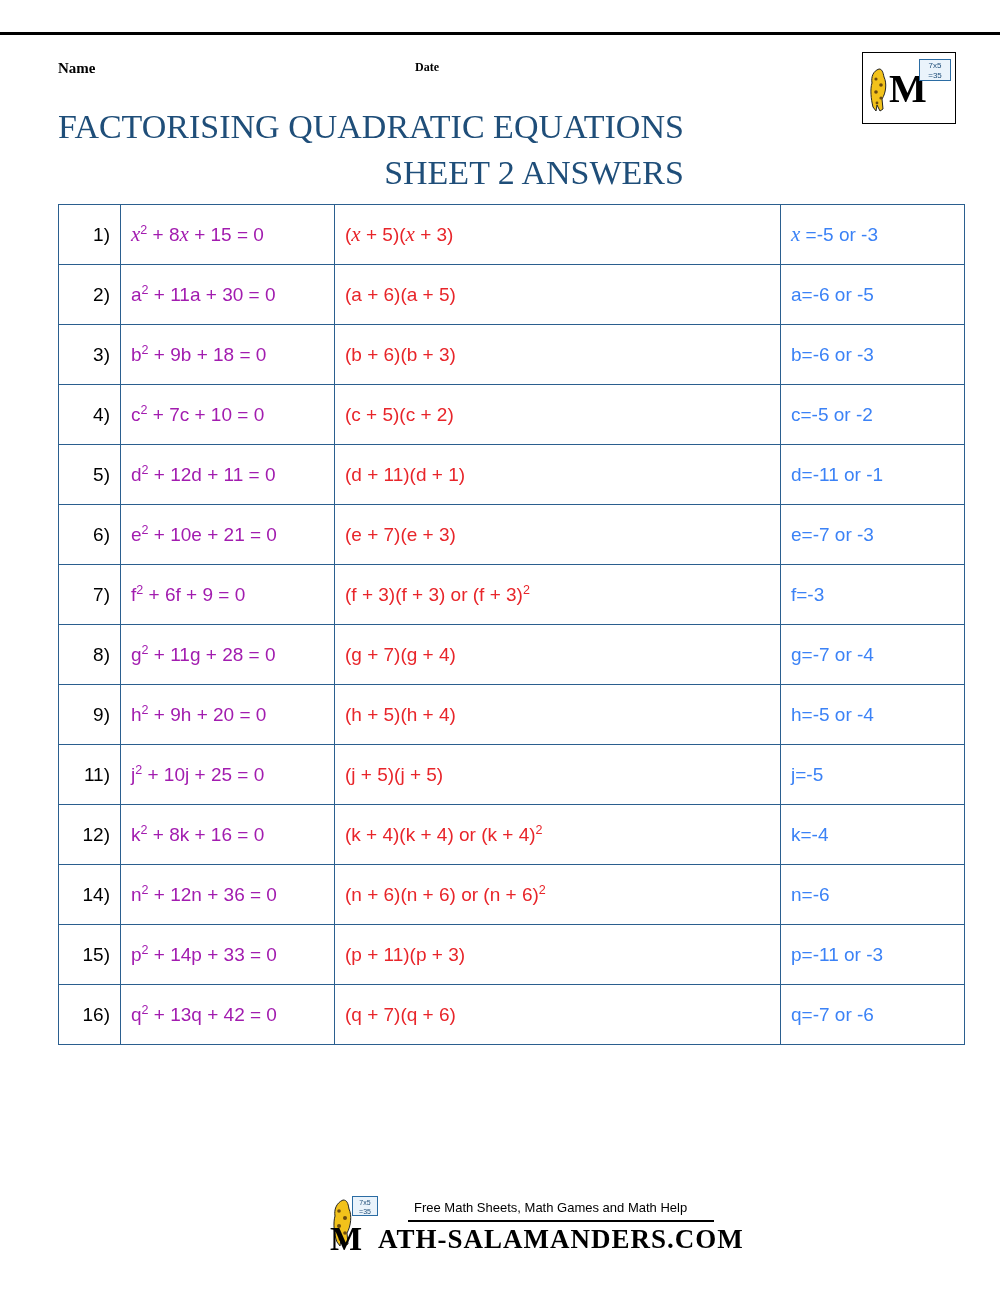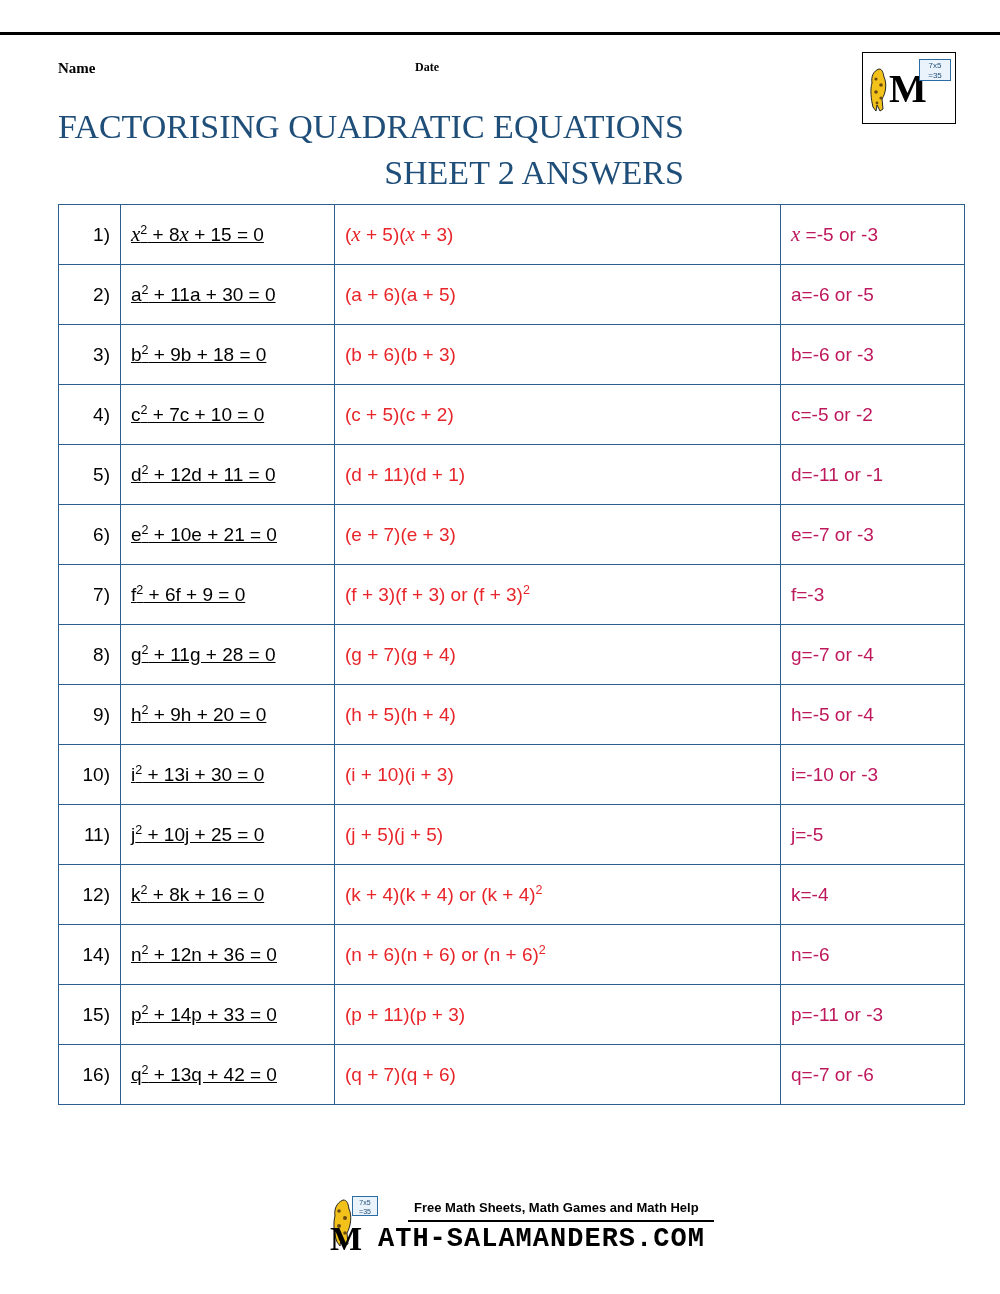--- a/index.html
+++ b/index.html
@@ -124,72 +124,71 @@
     width: 62px;
     text-align: right;
     padding-right: 10px;
     font-size: 19px;
     color: #000000;
     font-family: "Liberation Sans", sans-serif;
   }
   td.c-eq {
     width: 214px;
     font-size: 19px;
-    color: #000000;
+    color: #a21caf;
     padding-left: 14px;
     font-family: "Liberation Sans", sans-serif;
-    text-decoration: underline;
   }
   td.c-fact {
     width: 446px;
     font-size: 19px;
     color: #E8252A;
     padding-left: 14px;
     font-family: "Liberation Sans", sans-serif;
   }
   td.c-sol {
     width: 184px;
     font-size: 19px;
-    color: #be185d;
+    color: #3b82f6;
     padding-left: 14px;
     font-family: "Liberation Sans", sans-serif;
   }
   .ital { font-style: italic; font-family: "Liberation Serif", serif; font-size: 21px; }
   sup { font-size: 0.66em; vertical-align: super; line-height: 0; }
 
   
   .footer {
     position: absolute;
     left: 0;
     top: 1192px;
     width: 1000px;
     height: 100px;
   }
   .footer-tag {
     position: absolute;
     left: 414px;
     top: 8px;
     font-size: 13px;
-    font-weight: bold;
+    font-weight: normal;
     color: #000000;
     font-family: "Liberation Sans", sans-serif;
   }
   .footer-rule {
     position: absolute;
     left: 408px;
     top: 28px;
     width: 306px;
     height: 2px;
     background: #000000;
   }
   .footer-url {
     position: absolute;
     left: 378px;
     top: 32px;
-    font-family: Liberation Mono, monospace;
+    font-family: Liberation Serif, serif;
     font-size: 27px;
     font-weight: bold;
     letter-spacing: 1px;
     color: #000000;
   }
   .footer-mark {
     position: absolute;
     left: 330px;
     top: 30px;
     font-family: "Liberation Serif", serif;
@@ -311,26 +310,20 @@
         <td class="c-sol">g=-7 or -4</td>
       </tr>
 
       <tr>
         <td class="c-num">9)</td>
         <td class="c-eq"><span>h</span><sup>2</sup><span> + 9h + 20 = 0</span></td>
         <td class="c-fact">(h + 5)(h + 4)</td>
         <td class="c-sol">h=-5 or -4</td>
       </tr>
 
-      <tr>
-        <td class="c-num">10)</td>
-        <td class="c-eq"><span>i</span><sup>2</sup><span> + 13i + 30 = 0</span></td>
-        <td class="c-fact">(i + 10)(i + 3)</td>
-        <td class="c-sol">i=-10 or -3</td>
-      </tr>
 
       <tr>
         <td class="c-num">11)</td>
         <td class="c-eq"><span>j</span><sup>2</sup><span> + 10j + 25 = 0</span></td>
         <td class="c-fact">(j + 5)(j + 5)</td>
         <td class="c-sol">j=-5</td>
       </tr>
 
       <tr>
         <td class="c-num">12)</td>

